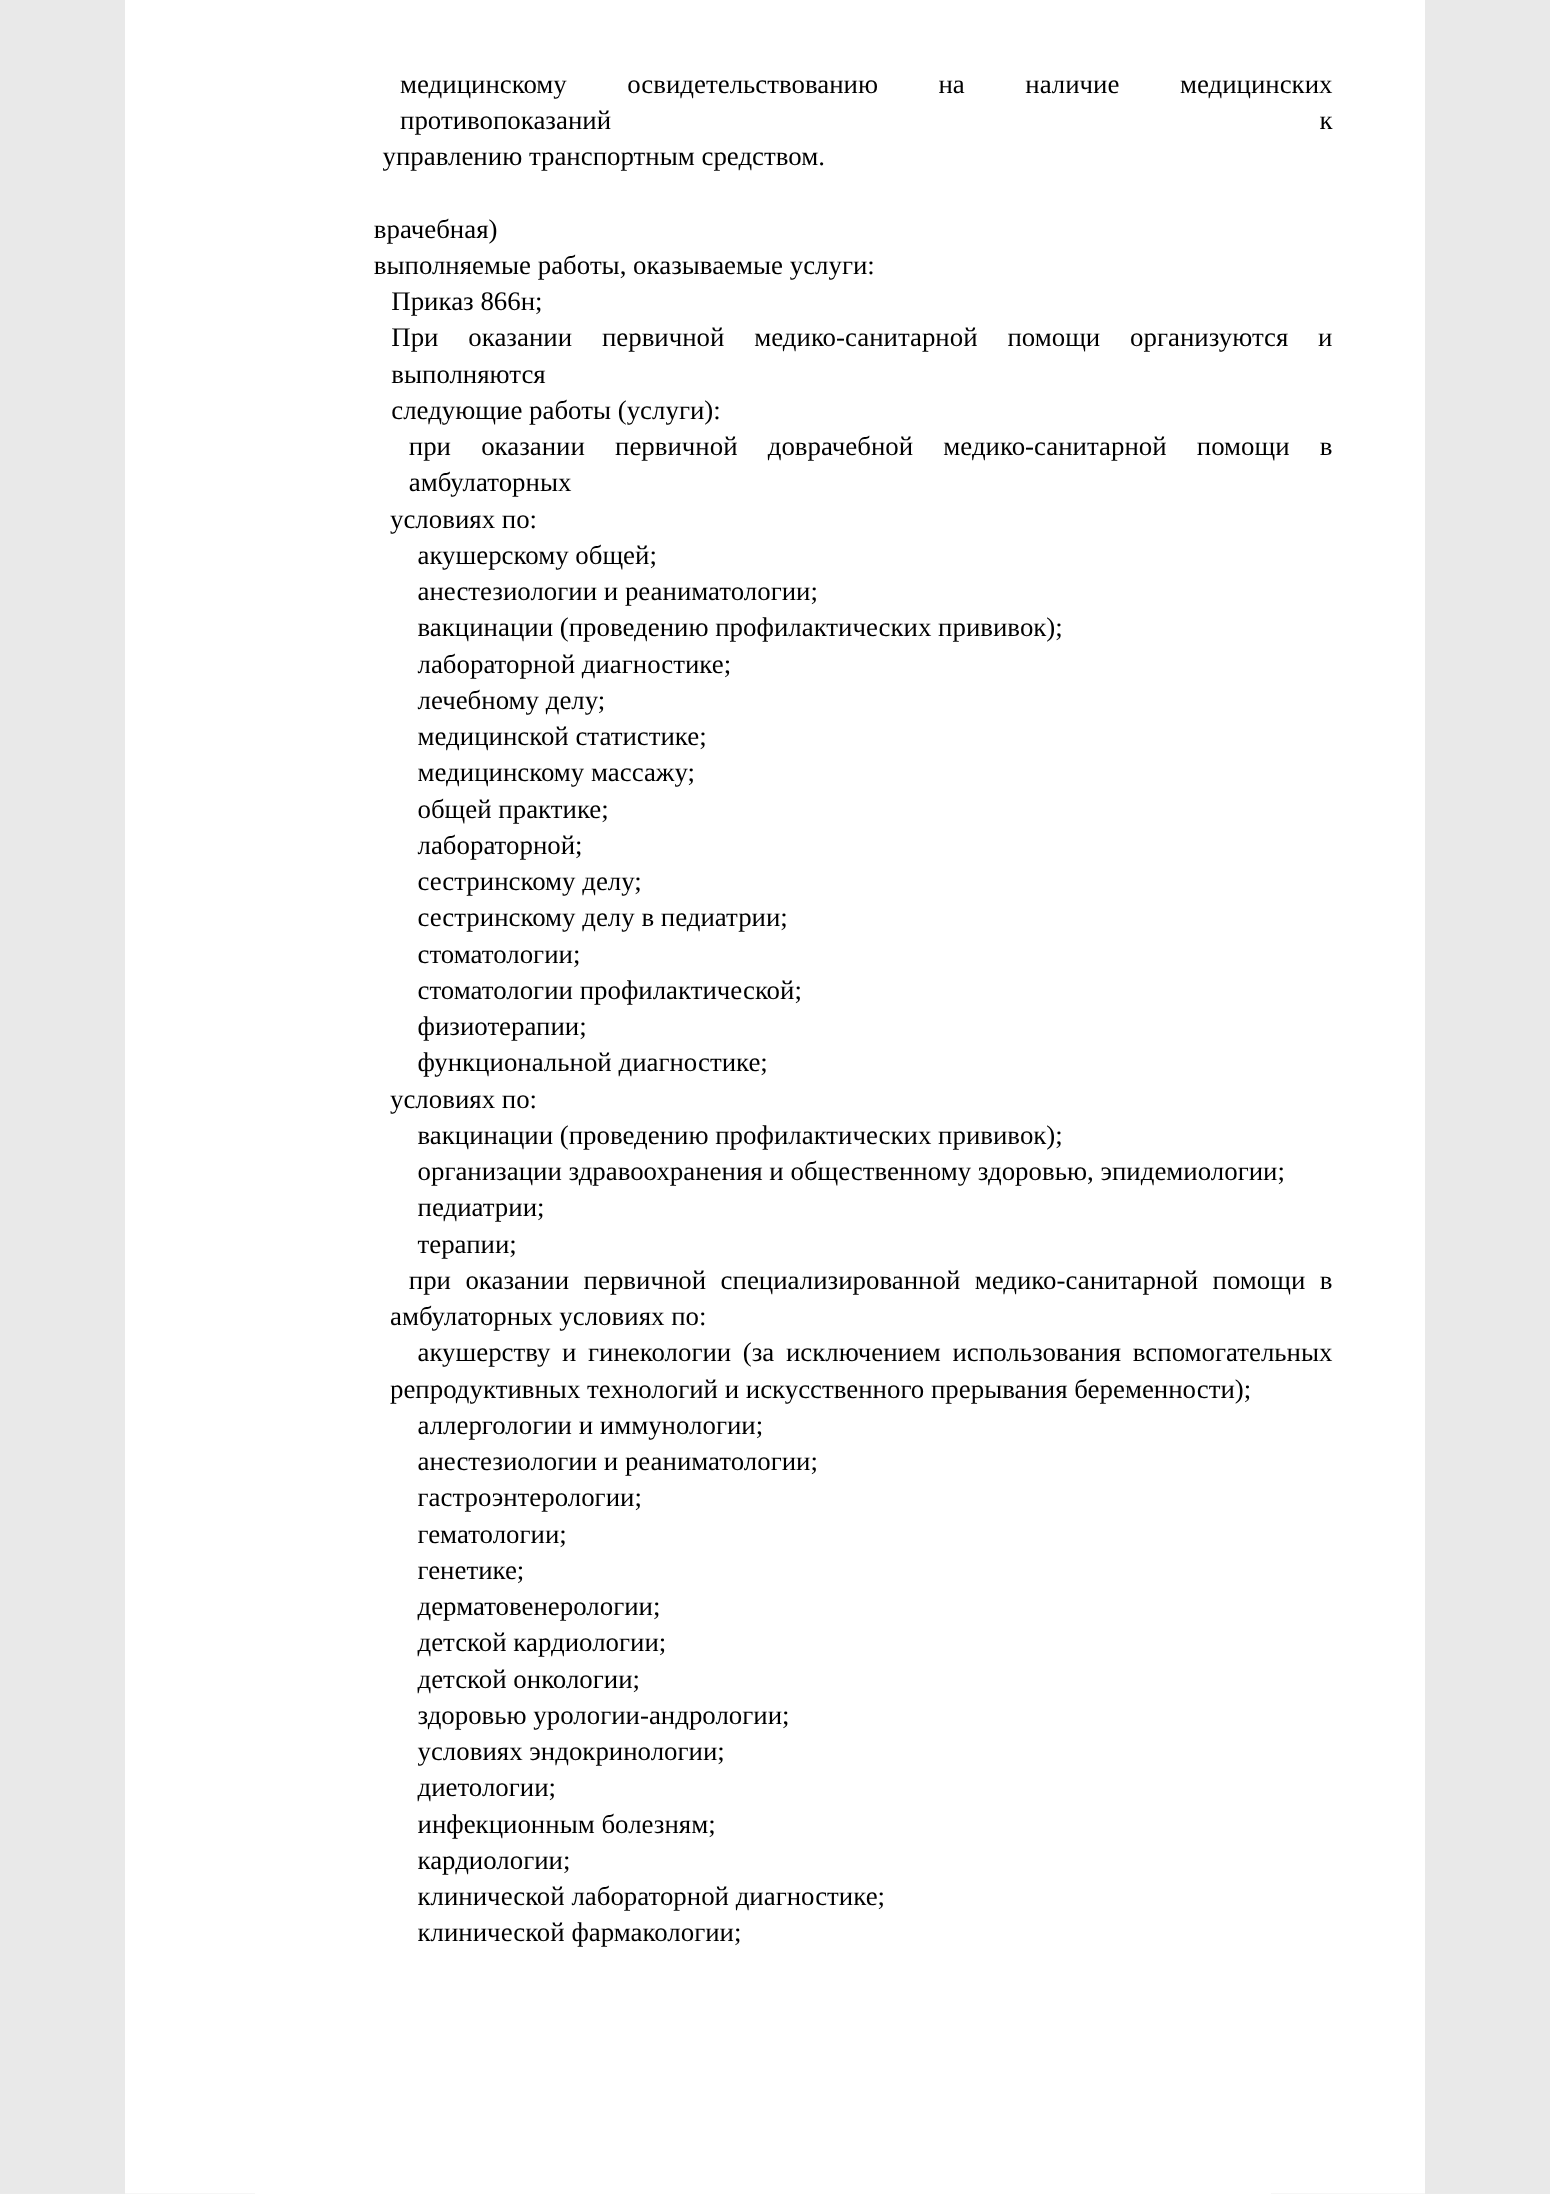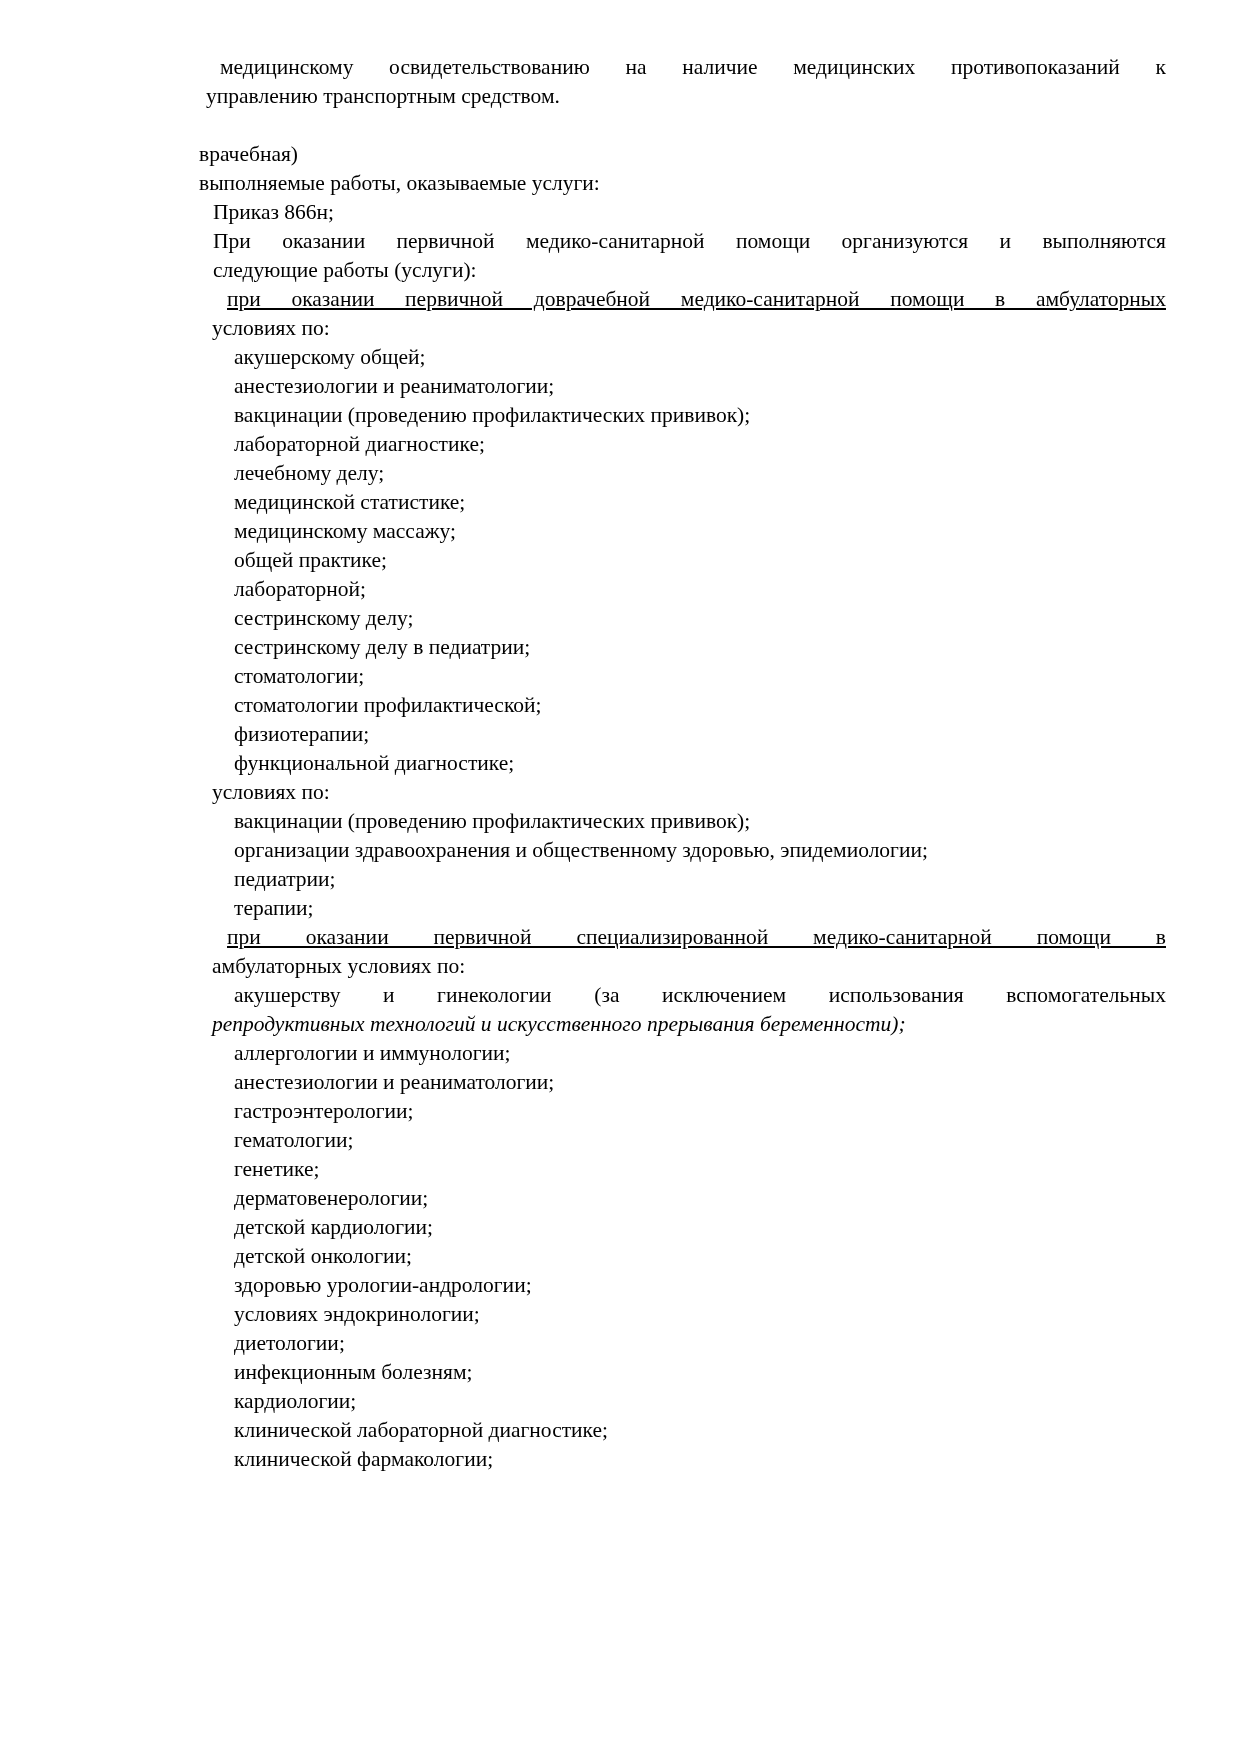--- a/index.html
+++ b/index.html
@@ -1,41 +1,41 @@
 <!DOCTYPE html>
 <html lang="ru"><head>
 <meta charset="utf-8">
 <style>
   html, body { margin: 0; padding: 0; background: #e9e9e9; }
   .page {
     position: relative;
-    width: 1240px;
+    width: 1040px;
     height: 1755px;
     margin: 0 auto;
     background: #ffffff;
     color: #000000;
     font-family: "Liberation Serif", "DejaVu Serif", serif;
     font-size: 21.5px;
     line-height: 29px;
     padding: 53px 74px 0 199px;
     box-sizing: border-box;
     overflow: hidden;
   }
   .ln { display: block; }
   .ln:not(.j) { white-space: nowrap; }
   
   .j { text-align: justify; text-align-last: justify; }
   
   .i-cont1 { padding-left: 21px; }  
   .i-cont2 { padding-left: 7px;  }  
   .i-lvl1  { padding-left: 14px; }  
-  .i-head1 { padding-left: 28px; text-decoration: underline; }  
+  .i-head1 { padding-left: 28px; }  
   .i-head2 { padding-left: 13px; }  
   .i-item  { padding-left: 35px; }  
-  .i-wrap  { padding-left: 13px; font-style: italic; }  
+  .i-wrap  { padding-left: 13px; }  
   .gap { height: 29px; }
 </style>
 </head>
 <body>
 
 <div class="page">
   <div class="ln j i-cont1">медицинскому  освидетельствованию  на  наличие  медицинских  противопоказаний  к</div>
   <div class="ln i-cont2">управлению транспортным средством.</div>
 
   <div class="gap"></div>

